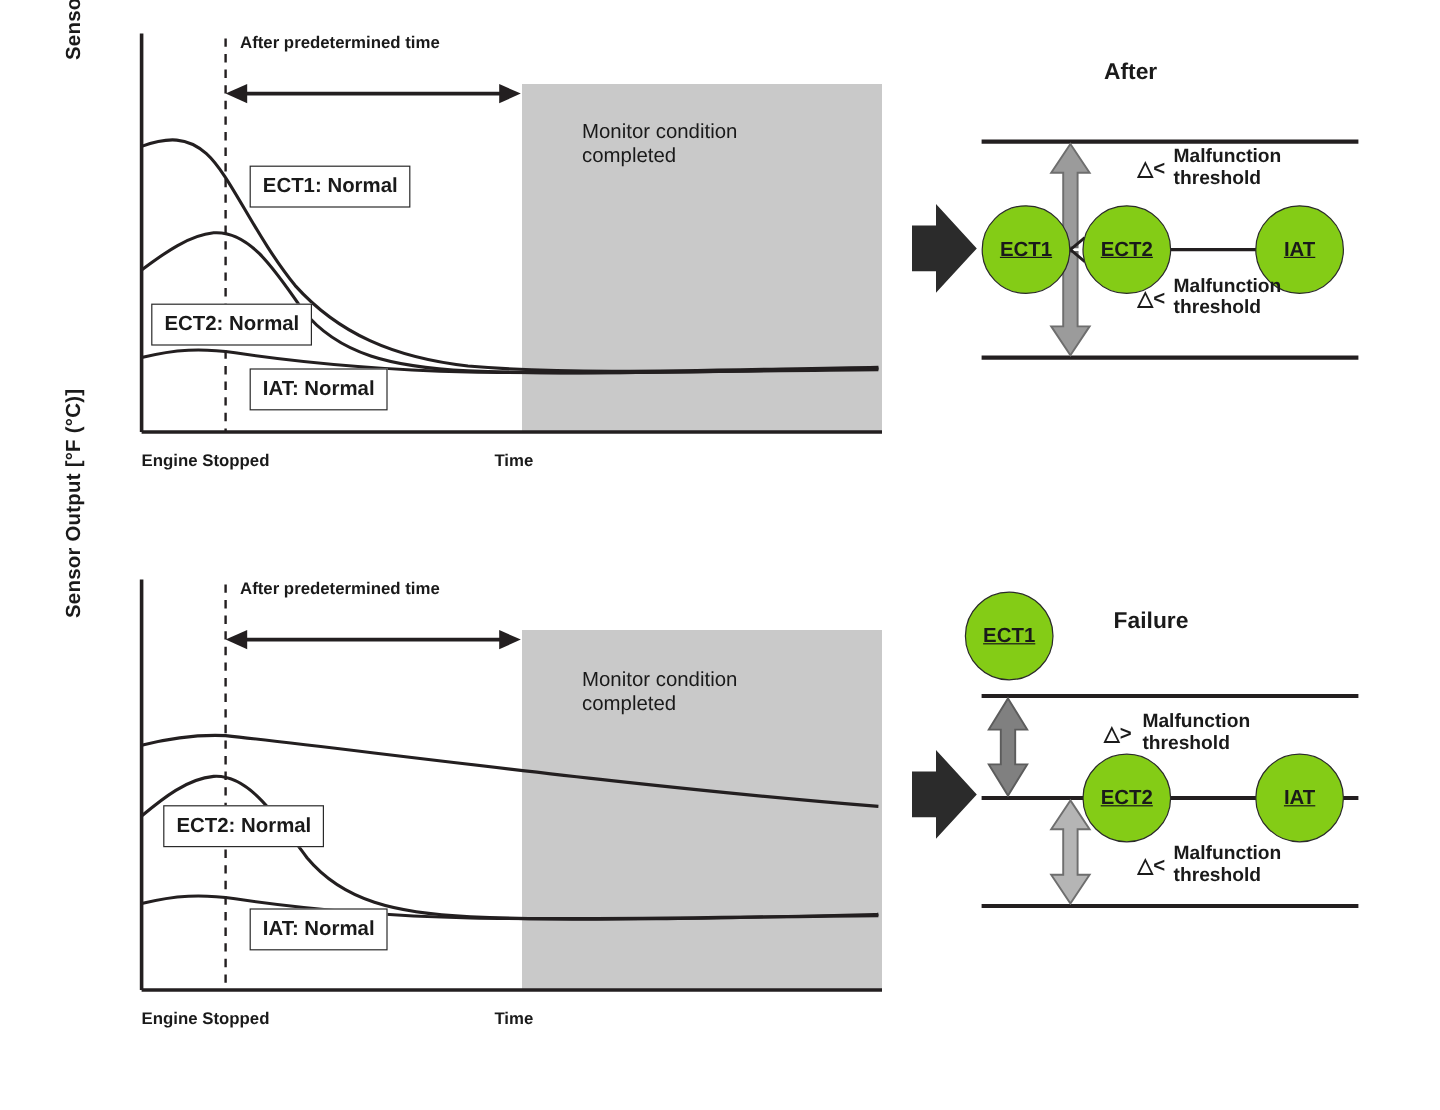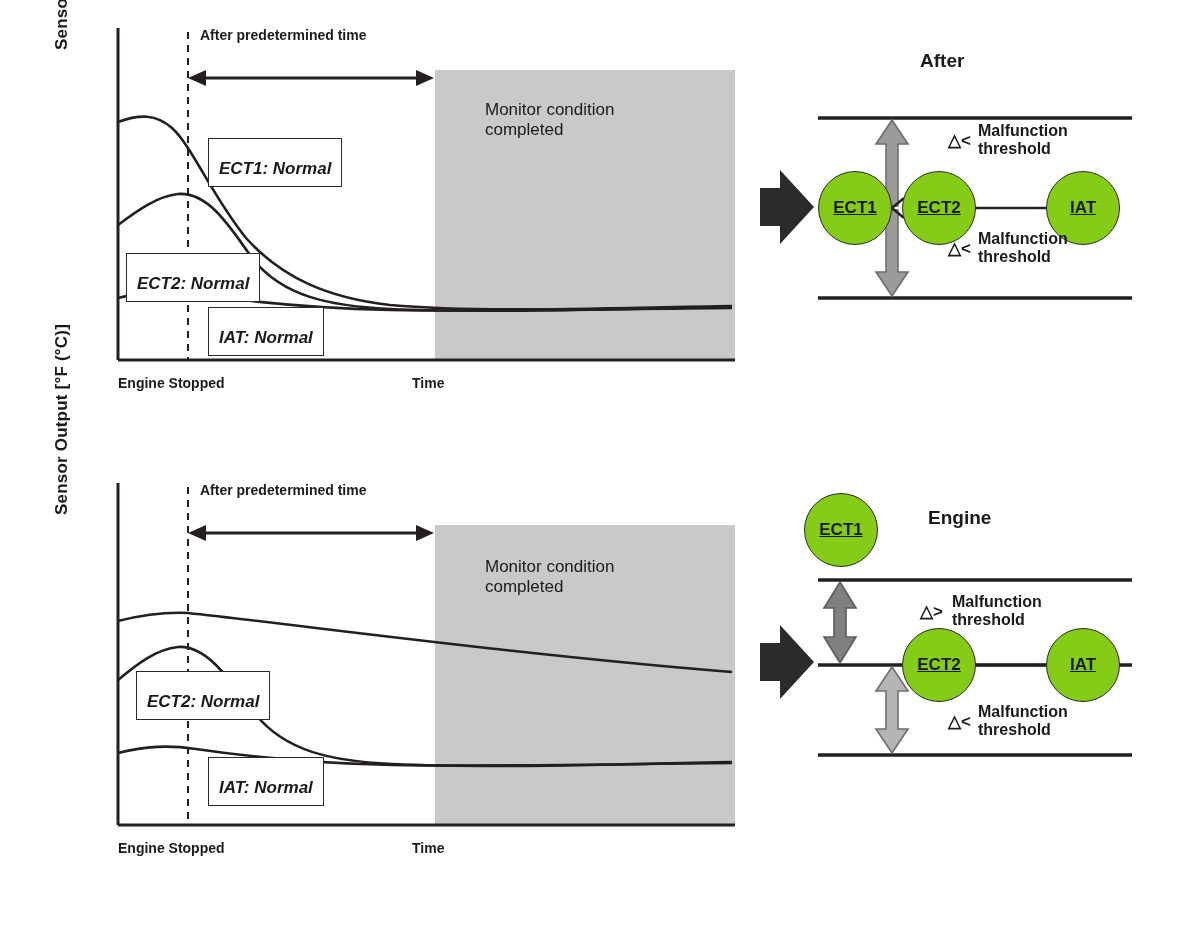--- a/index.html
+++ b/index.html
@@ -45,24 +45,23 @@
   }
   .ylabel.lower { top: 50px; }
   .chart-svg { position: absolute; left: 0; top: 0; }
 
   .callout {
     position: absolute;
     background: #ffffff;
     border: 1.6px solid #2a2a2a;
     font-size: 17px;
     font-weight: bold;
-    padding: 20px 10px 7px 10px;
+    padding: 6px 10px 7px 10px;
     line-height: 1.15;
     white-space: pre-line;
-    font-style: italic;
   }
   .plain-label {
     position: absolute;
     font-size: 14px;
     font-weight: bold;
     white-space: pre-line;
   }
   .axis-caption {
     position: absolute;
     font-size: 14px;
@@ -242,21 +241,21 @@
 
       <g>
         <polygon points="80,117 96,143 86,143 86,172 96,172 80,198 64,172 74,172 74,143 64,143" fill="#808080" stroke="#5c5c5c" stroke-width="1.6"></polygon>
       </g>
 
       <g>
         <polygon points="132,202 148,226 138,226 138,264 148,264 132,288 116,264 126,264 126,226 116,226" fill="#b5b5b5" stroke="#6e6e6e" stroke-width="1.6"></polygon>
       </g>
     </svg>
 
-    <div class="right-title" style="left:168px; top:42px;">Engine</div>
+    <div class="right-title" style="left:168px; top:42px;">Failure</div>
 
     <div class="node" style="left:44px;  top:28px;">ECT1</div>
     <div class="node" style="left:142px; top:163px;">ECT2</div>
     <div class="node" style="left:286px; top:163px;">IAT</div>
 
     <div class="delta-sym" style="left:160px; top:136px;">△&gt;</div>
     <div class="thresh" style="left:192px; top:128px;">Malfunction
 threshold</div>
 
     <div class="delta-sym" style="left:188px; top:246px;">△&lt;</div>

